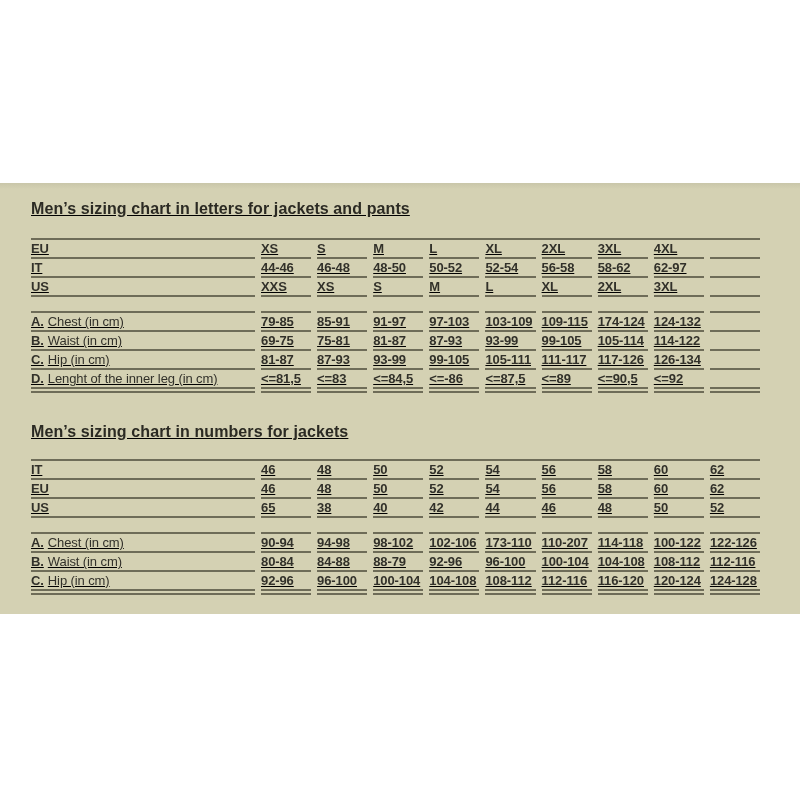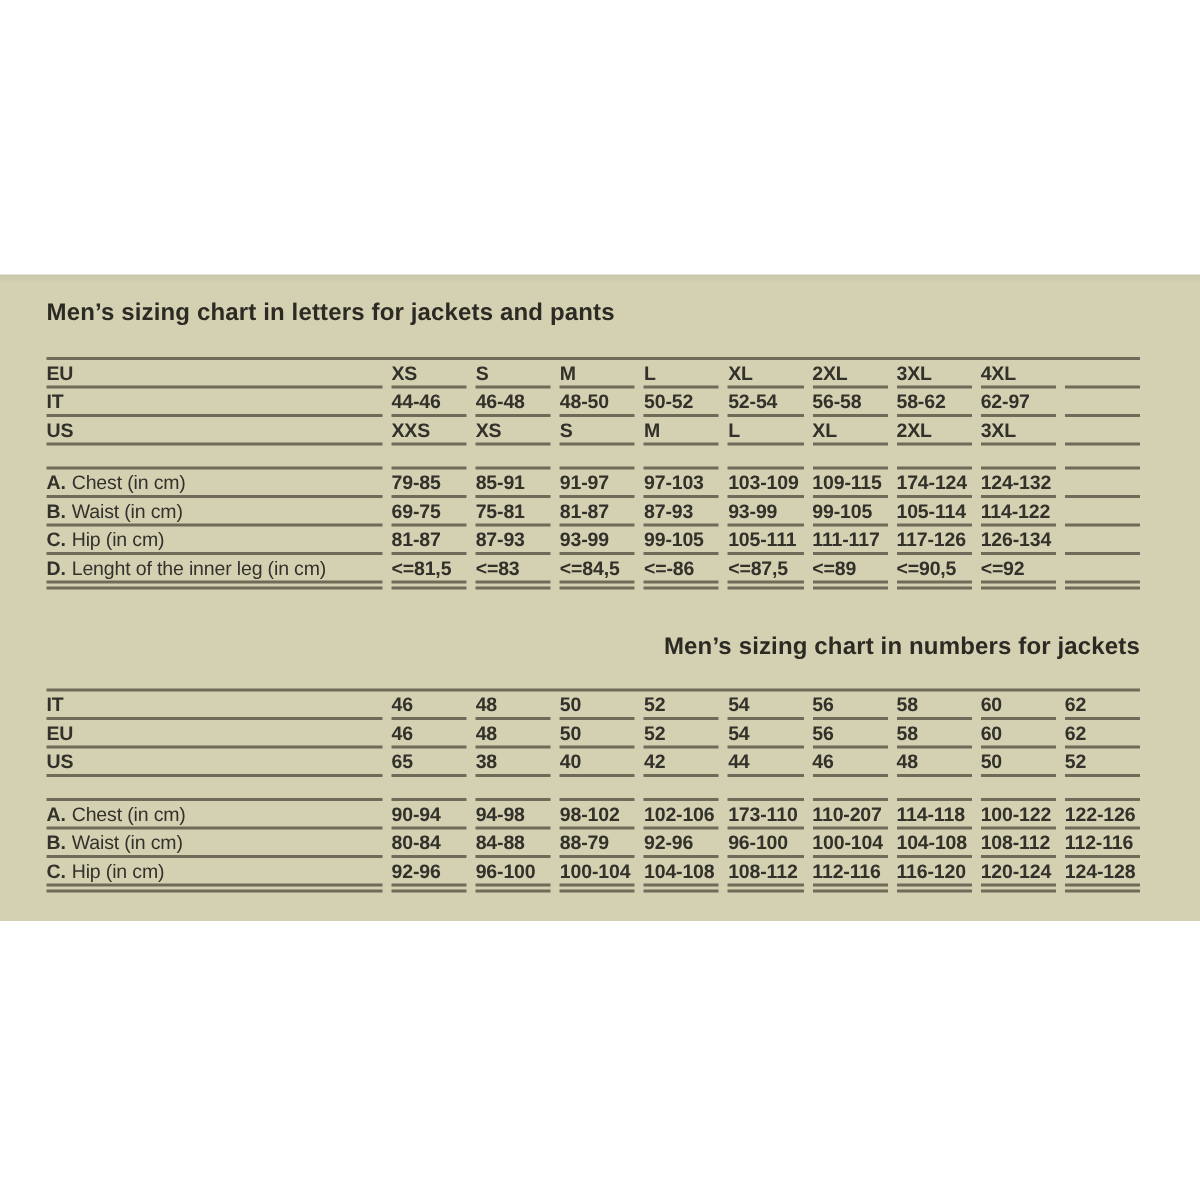--- a/index.html
+++ b/index.html
@@ -13,30 +13,31 @@
   .band {
     position: absolute;
     left: 0; top: 183px;
     width: 800px; height: 431px;
     background: linear-gradient(to bottom, #c9c6a9 0px, #d4d1b3 6px);
   }
   .content {
     position: absolute;
     left: 31px; top: 0;
     width: 729px;
+    text-decoration: underline;
   }
   .table-title {
     font-size: 16px;
     font-weight: bold;
     color: #2b2a23;
     letter-spacing: 0.1px;
     white-space: nowrap;
   }
   .title-1 { padding-top: 17px; }
-  .title-2 { padding-top: 30px; text-align: right; }
+  .title-2 { padding-top: 30px; }
   .size-table {
     display: grid;
     grid-template-columns: 224px repeat(9, 1fr);
     column-gap: 6px;
     width: 729px;
     margin-top: 20px;
   }
   .size-table.t2 { margin-top: 18px; }
   .rule-full {
     grid-column: 1 / -1;

